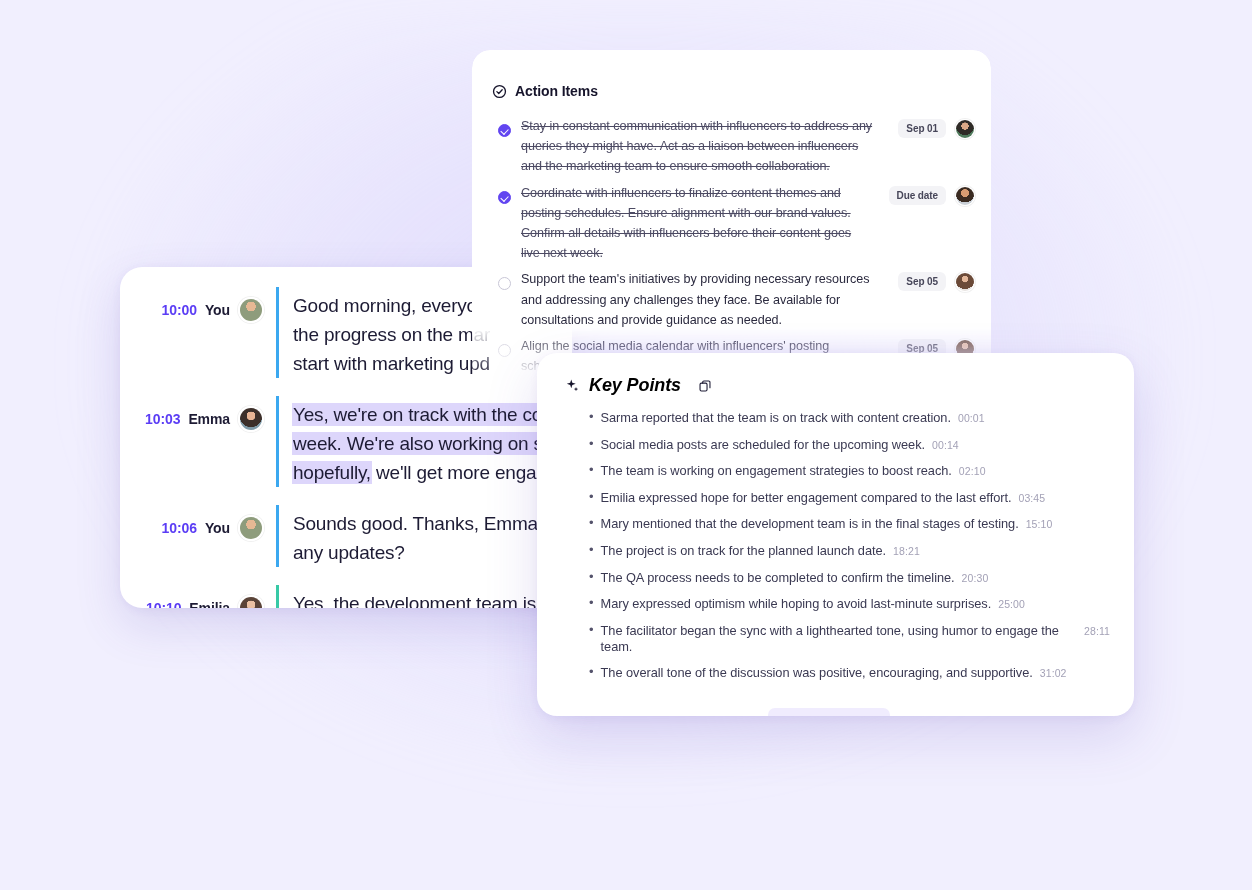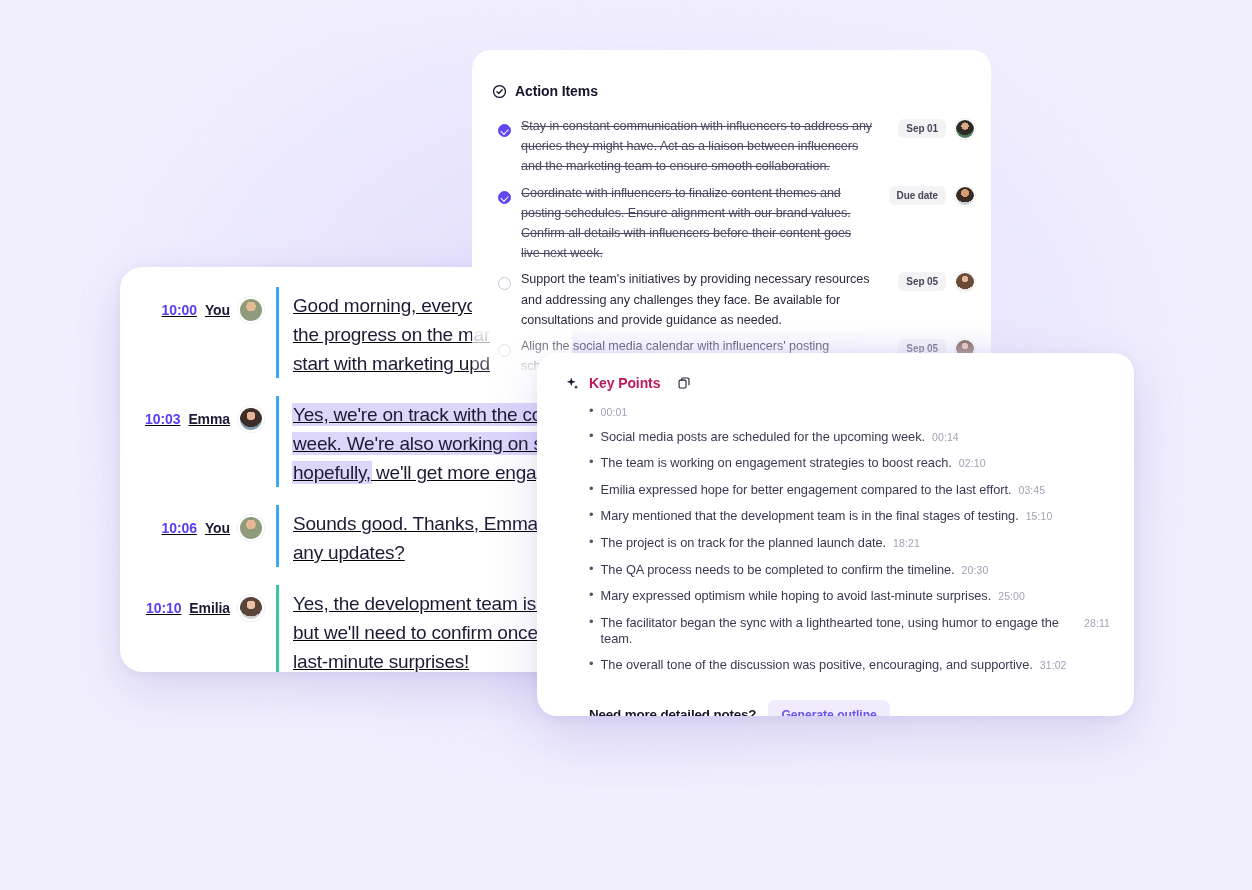--- a/index.html
+++ b/index.html
@@ -25,27 +25,26 @@
     border-radius: 60px;
     background: radial-gradient(ellipse at 50% 45%, rgba(208,200,252,0.55) 0%, rgba(214,208,252,0.30) 45%, rgba(241,239,254,0) 72%);
     filter: blur(26px);
     pointer-events: none;
   }
 
   
   .transcript-card {
     position: absolute;
     left: 120px; top: 267px;
-    width: 452px; height: 405px;
+    width: 452px; height: 341px;
     background: #ffffff;
     border-radius: 22px;
     box-shadow: 0 18px 46px rgba(93,73,183,0.16), 0 2px 10px rgba(93,73,183,0.07);
     overflow: hidden;
     z-index: 1;
-    text-decoration: underline;
   }
   .tr-rows { padding: 20px 0 0 0; }
 
   .tr-row {
     display: flex;
     align-items: flex-start;
     padding: 0 0 0 24px;
     margin-bottom: 18px;
     position: relative;
   }
@@ -213,24 +212,25 @@
     z-index: 3;
     overflow: hidden;
   }
   .kp-header {
     display: flex;
     align-items: center;
     gap: 9px;
     padding: 22px 24px 6px 28px;
   }
   .kp-title {
-    font-size: 14px;
+    font-size: 18px;
     font-weight: 700;
-    color: #be185d;
+    color: #000000;
     letter-spacing: -0.1px;
+    font-style: italic;
   }
   .kp-list { padding: 8px 24px 0 52px; }
   .kp-item {
     display: flex;
     align-items: baseline;
     gap: 7px;
     margin-bottom: 10.6px;
     position: relative;
   }
   .kp-bullet {
@@ -423,20 +423,21 @@
       <svg width="14" height="14" viewBox="0 0 24 24" fill="none" stroke="#1f1d36" stroke-width="1.9" stroke-linecap="round" stroke-linejoin="round">
         <rect x="3.5" y="7" width="12" height="13.5" rx="2.4"></rect>
         <path d="M8 7V5.6A2.1 2.1 0 0 1 10.1 3.5h8.3A2.1 2.1 0 0 1 20.5 5.6v9.5"></path>
       </svg>
     </span>
   </div>
 
   <div class="kp-list">
     <div class="kp-item">
       <span class="kp-bullet">•</span>
+      <span class="kp-text">Sarma reported that the team is on track with content creation.</span>
       <span class="kp-time">00:01</span>
     </div>
     <div class="kp-item">
       <span class="kp-bullet">•</span>
       <span class="kp-text">Social media posts are scheduled for the upcoming week.</span>
       <span class="kp-time">00:14</span>
     </div>
     <div class="kp-item">
       <span class="kp-bullet">•</span>
       <span class="kp-text">The team is working on engagement strategies to boost reach.</span>

